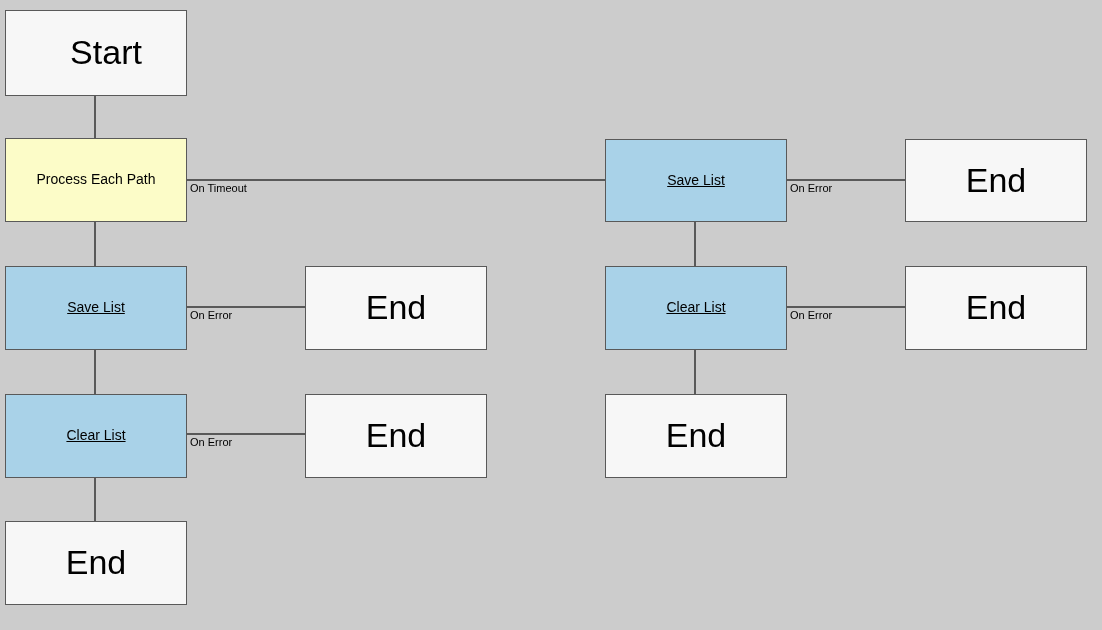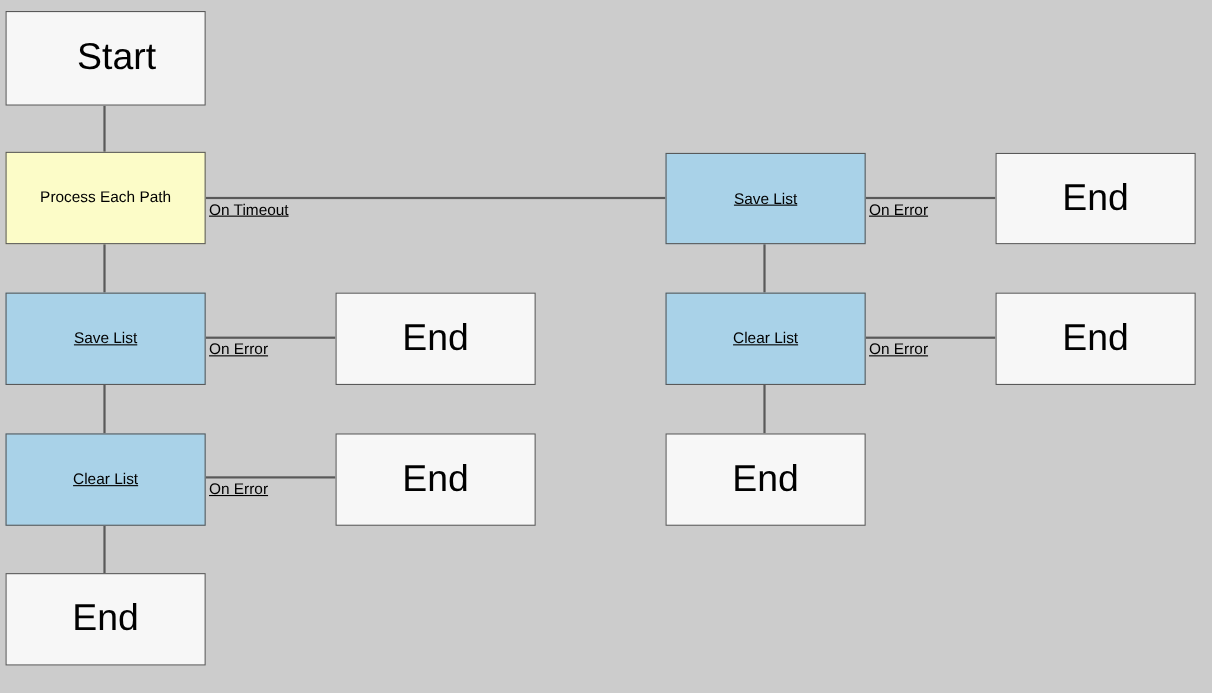--- a/index.html
+++ b/index.html
@@ -51,25 +51,24 @@
     background: #595959;
   }
   .edge-v {
     width: 2px;
   }
   .edge-h {
     height: 2px;
   }
   .edge-label {
     position: absolute;
-    font-size: 14px;
+    font-size: 11px;
     color: #000000;
     white-space: nowrap;
     user-select: none;
-    text-decoration: underline;
   }
 </style>
 </head>
 <body>
 
 <div id="canvas" style="width: 1102px; height: 630px; background: rgb(204, 204, 204);">
     <div class="edge edge-v" style="background: rgb(89, 89, 89); left: 94px; top: 96px; height: 42px;"></div>
     <div class="edge edge-v" style="background: rgb(89, 89, 89); left: 94px; top: 222px; height: 44px;"></div>
     <div class="edge edge-v" style="background: rgb(89, 89, 89); left: 94px; top: 350px; height: 44px;"></div>
     <div class="edge edge-v" style="background: rgb(89, 89, 89); left: 94px; top: 478px; height: 43px;"></div>

